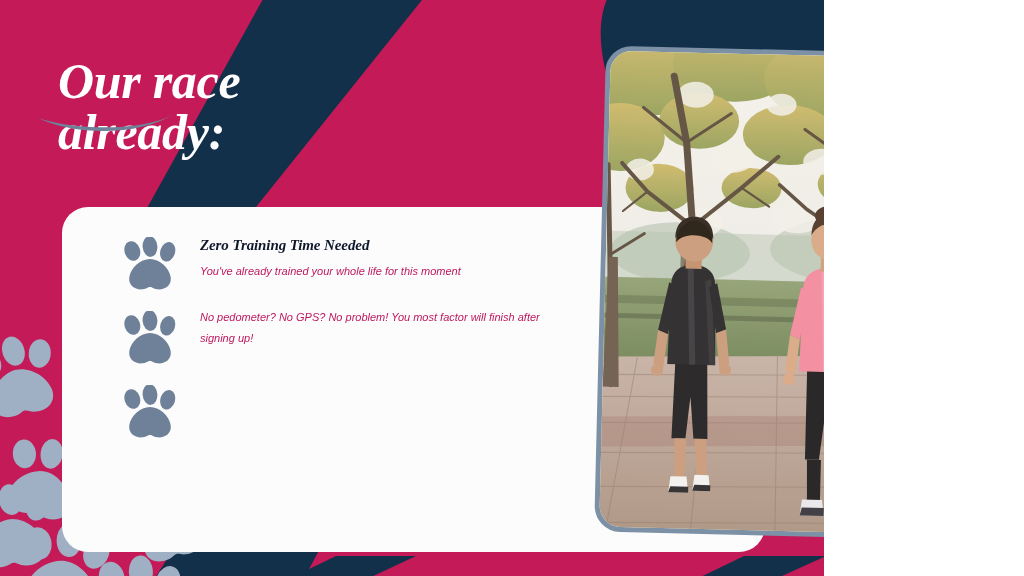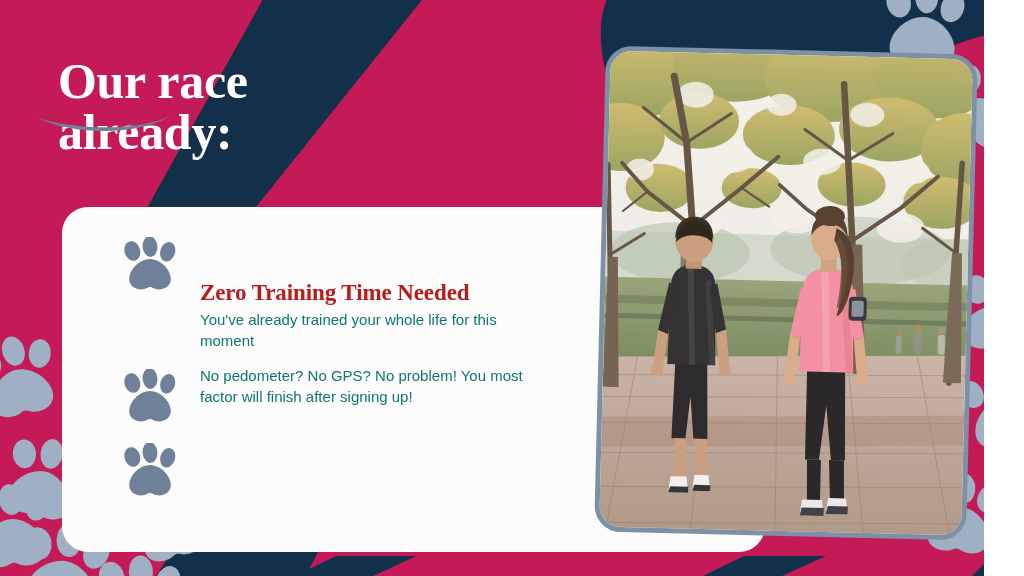--- a/index.html
+++ b/index.html
@@ -4,23 +4,24 @@
 <title>Our race promises</title>
 <style>
   * { margin:0; padding:0; box-sizing:border-box; }
   html, body {
     width:1024px; height:576px;
     overflow:hidden;
     font-family:"Liberation Sans", sans-serif;
   }
   #slide {
     position:relative;
-    width:984px; height:576px;
+    width:824px; height:576px;
     background:#C41B58;
     overflow:hidden;
+    font-style:italic;
   }
 
   
   .bg-layer { position:absolute; inset:0; overflow:hidden; }
   .bg-svg { position:absolute; top:0; left:0; width:1024px; height:576px; display:block; }
 
   
   .title-block {
     position:absolute;
     left:58px; top:56px;
@@ -67,32 +68,31 @@
     flex:0 0 84px;
     display:flex;
     justify-content:center;
     padding-top:4px;
   }
   .paw-icon { width:56px; height:56px; display:block; }
   .promise-text { flex:1 1 auto; padding-left:8px; }
   .promise-title {
     font-family:"Liberation Serif", serif;
     font-weight:bold;
-    font-size:23px;
+    font-size:15px;
     line-height:24px;
-    color:#b91c1c;
+    color:#0f172a;
     margin-bottom:4px;
     letter-spacing:-0.1px;
-    margin-top:48px;
   }
   .promise-desc {
     font-family:"Liberation Sans", sans-serif;
-    font-size:15px;
+    font-size:11px;
     line-height:21px;
-    color:#0f766e;
+    color:#be185d;
     max-width:350px;
   }
 
   
   .photo-frame {
     position:absolute;
     left:600px; top:50px;
     width:372px; height:486px;
     border:5px solid #7C90A6;
     border-radius:26px;

